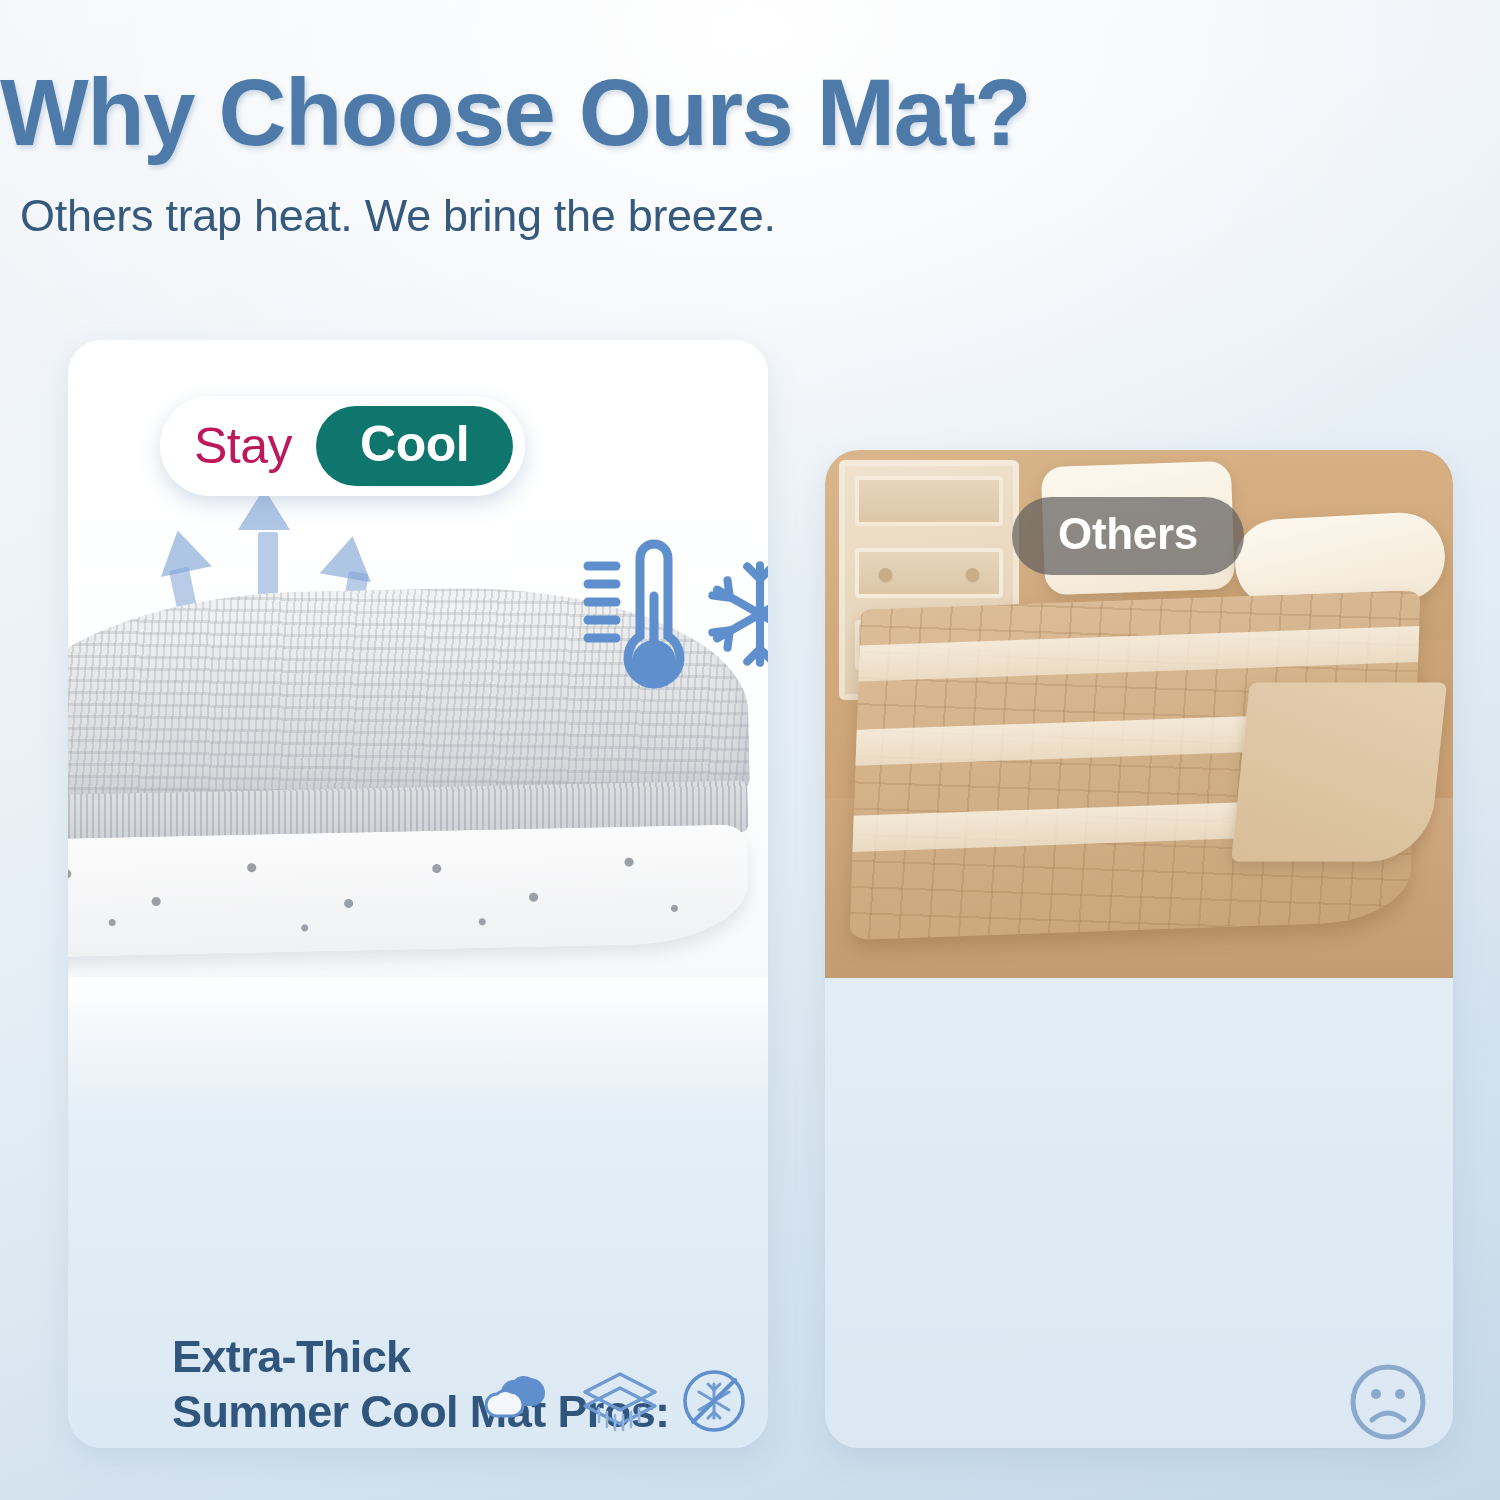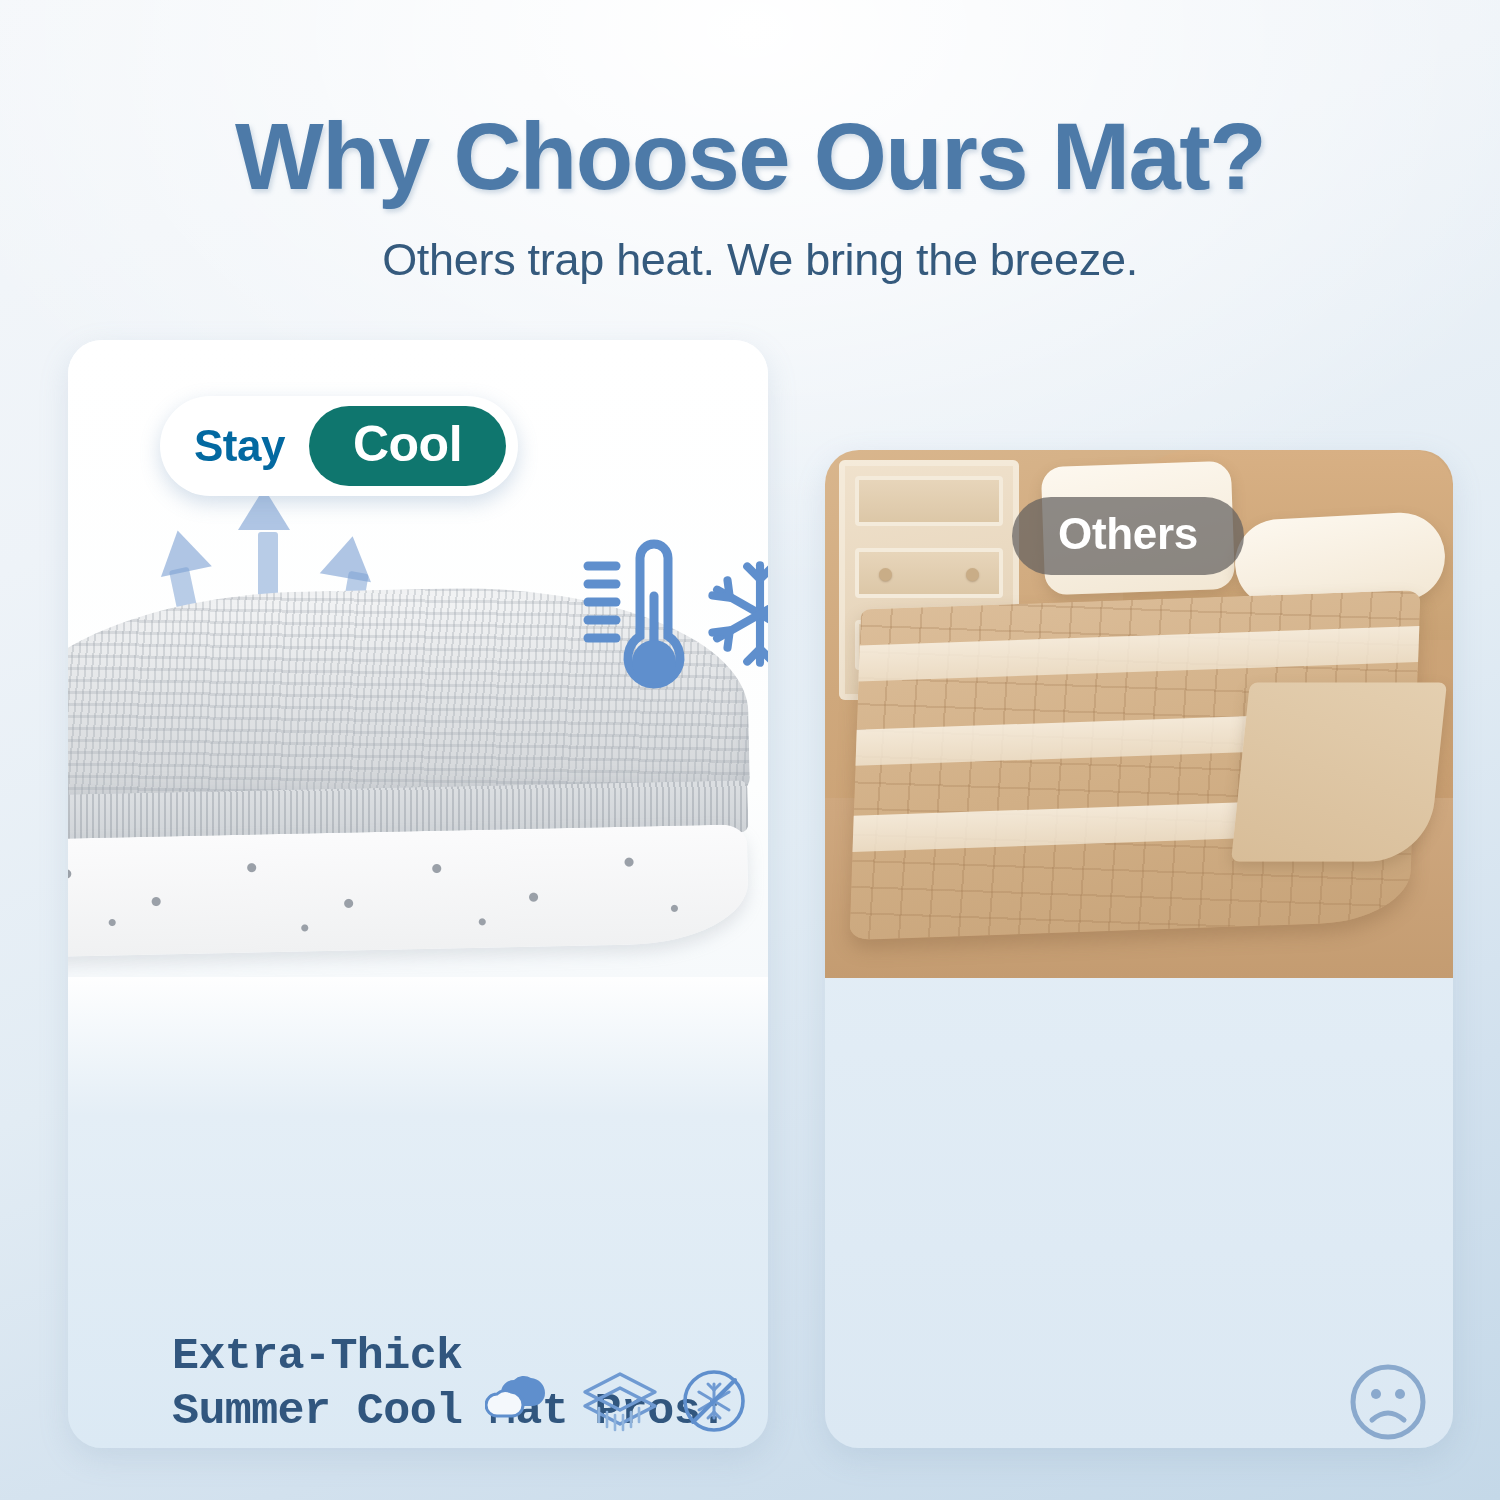--- a/index.html
+++ b/index.html
@@ -21,22 +21,21 @@
     background:
       radial-gradient(ellipse 1400px 900px at 50% 2%, #ffffff 0%, rgba(255,255,255,0) 62%),
       linear-gradient(160deg, #f4f7fa 0%, #eef3f8 28%, #e2ecf4 55%, #d2e1ee 78%, #c4d8e8 100%);
   }
 
   
   #header {
     position: absolute;
     left: 0; top: 62px;
     width: 1500px;
-    text-align: center;
-    margin-top: 44px;
+    text-align: left;
   }
   #main-title {
     font-size: 94px;
     font-weight: 800;
     letter-spacing: -1.5px;
     color: #4d7aa8;
     line-height: 1.08;
     text-shadow: 2px 3px 5px rgba(90,125,160,0.28);
   }
   #subtitle {
@@ -52,21 +51,20 @@
   .card {
     position: absolute;
     border-radius: 34px;
     overflow: hidden;
     box-shadow: 0 10px 30px rgba(120,150,180,0.18);
   }
   #card-ours {
     left: 68px; top: 340px;
     width: 700px; height: 1108px;
     background: linear-gradient(180deg, #ffffff 0%, #ffffff 57%, #e4eef6 70%, #dbe9f4 100%);
-    font-family: Liberation Mono, monospace;
   }
   #card-others {
     left: 825px; top: 450px;
     width: 628px; height: 998px;
     background: linear-gradient(180deg, #e9f1f8 0%, #e4eef6 40%, #dbe8f3 100%);
   }
 
   
   .photo {
     position: relative;
@@ -204,23 +202,23 @@
     left: 160px; top: 396px;
     display: flex;
     align-items: center;
     background: #ffffff;
     border-radius: 60px;
     padding: 10px 12px 10px 34px;
     box-shadow: 0 7px 20px rgba(110,145,185,0.30);
     z-index: 6;
   }
   #badge-stay-text {
-    font-size: 44px;
-    font-weight: 700;
-    color: #0369a1;
+    font-size: 50px;
+    font-weight: 400;
+    color: #be185d;
     letter-spacing: -0.5px;
     margin-right: 24px;
   }
   #badge-cool-pill {
     background: #0f766e;
     border-radius: 55px;
     padding: 9px 44px 13px 44px;
     font-size: 50px;
     font-weight: 800;
     color: #ffffff;

